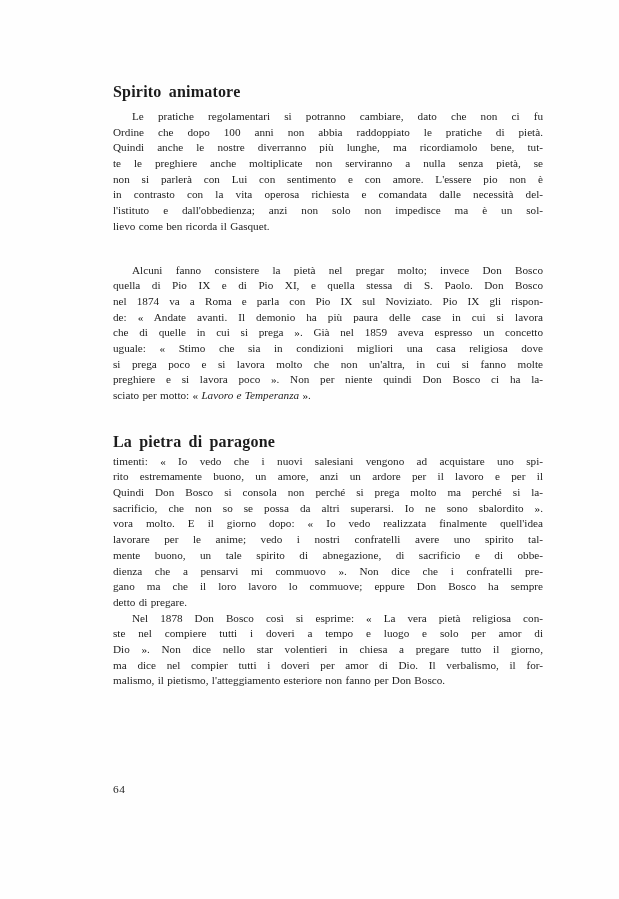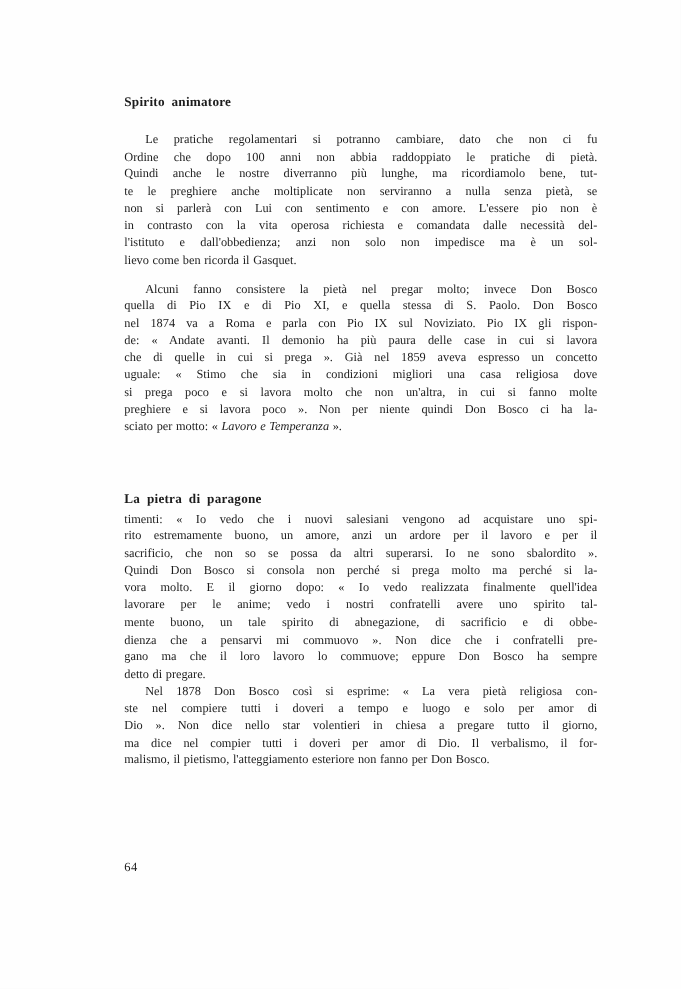--- a/index.html
+++ b/index.html
@@ -17,33 +17,33 @@
     overflow: hidden;
     margin: 0 auto;
   }
   .text-block {
     position: absolute;
     left: 113px;
     top: 84px;
     width: 430px;
   }
   .section-heading {
-    font-size: 12px;
+    font-size: 16px;
     font-weight: bold;
     line-height: 16px;
     margin: 0;
     word-spacing: 3px;
     letter-spacing: 0.2px;
   }
   .section-heading.h1 { margin-top: 0; }
   .para { margin: 0; }
-  .para.p1 { margin-top: 20px; }
+  .para.p1 { margin-top: 9px; }
   .section-heading.h2 { margin-top: 29px; }
-  .para.p2 { margin-top: 10px; }
-  .section-heading.h3 { margin-top: 48px; }
+  .para.p2 { margin-top: 28px; }
+  .section-heading.h3 { margin-top: 30px; }
   .para.p3a { margin-top: 4px; }
   .para.p3b { margin-top: 0; }
   .line {
     font-size: 11.2px;
     line-height: 15.7px;
     height: 15.7px;
     overflow: hidden;
     text-align: justify;
     text-align-last: justify;
     word-spacing: 0.5px;
@@ -86,22 +86,22 @@
         <div class="line">uguale: « Stimo che sia in condizioni migliori una casa religiosa dove</div>
         <div class="line">si prega poco e si lavora molto che non un'altra, in cui si fanno molte</div>
         <div class="line">preghiere e si lavora poco ». Non per niente quindi Don Bosco ci ha la-</div>
         <div class="line lastline">sciato per motto: « <em>Lavoro e Temperanza</em> ».</div>
       </div>
 
     <h2 class="section-heading h3">La pietra di paragone</h2>
     <div class="para p3a">
         <div class="line">timenti: « Io vedo che i nuovi salesiani vengono ad acquistare uno spi-</div>
         <div class="line">rito estremamente buono, un amore, anzi un ardore per il lavoro e per il</div>
+        <div class="line">Quindi Don Bosco si consola non perché si prega molto ma perché si la-</div>
         <div class="line">sacrificio, che non so se possa da altri superarsi. Io ne sono sbalordito ».</div>
-        <div class="line">Quindi Don Bosco si consola non perché si prega molto ma perché si la-</div>
         <div class="line">vora molto. E il giorno dopo: « Io vedo realizzata finalmente quell'idea</div>
         <div class="line">lavorare per le anime; vedo i nostri confratelli avere uno spirito tal-</div>
         <div class="line">mente buono, un tale spirito di abnegazione, di sacrificio e di obbe-</div>
         <div class="line">dienza che a pensarvi mi commuovo ». Non dice che i confratelli pre-</div>
         <div class="line">gano ma che il loro lavoro lo commuove; eppure Don Bosco ha sempre</div>
         <div class="line lastline">detto di pregare.</div>
       </div>
     <div class="para p3b">
         <div class="line first">Nel 1878 Don Bosco così si esprime: « La vera pietà religiosa con-</div>
         <div class="line">ste nel compiere tutti i doveri a tempo e luogo e solo per amor di</div>

